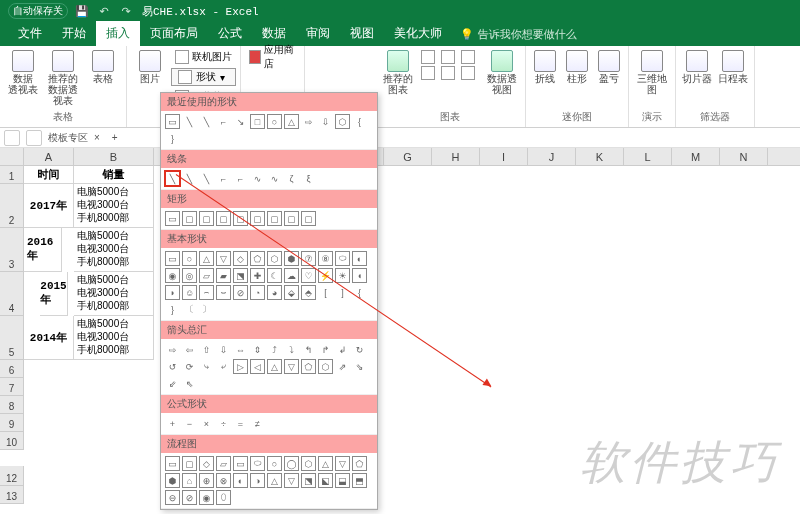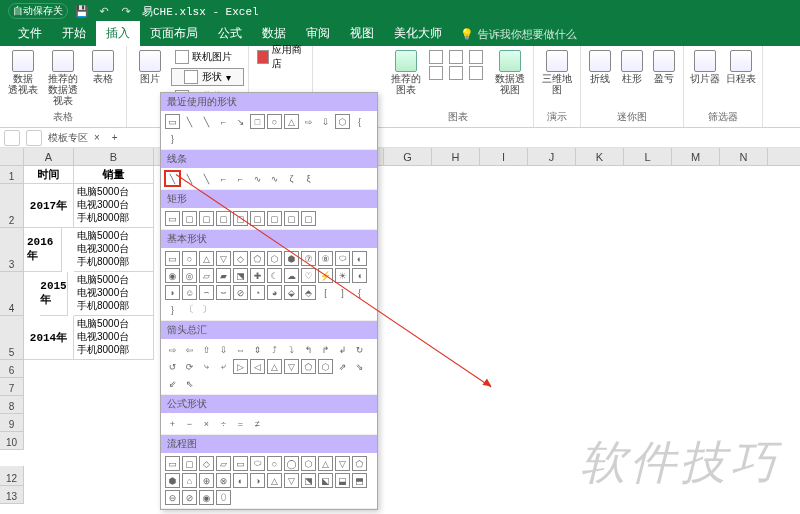--- a/index.html
+++ b/index.html
@@ -14,38 +14,38 @@
 .tab.active { background: #fff; color: #0d7a3f; }
 .tell-me { margin-left: 8px; color: #cfe8d9; font-size: 11px; display: flex; align-items: center; gap: 4px; padding-bottom: 4px; }
 .ribbon { height: 82px; background: #fff; border-bottom: 1px solid #d0d0d0; display: flex; font-size: 10px; }
 .ribbon-group { border-right: 1px solid #e0e0e0; padding: 2px 4px; display: flex; flex-direction: column; }
 .ribbon-group-body { flex: 1; display: flex; align-items: flex-start; gap: 2px; }
 .ribbon-group-label { text-align: center; color: #666; font-size: 10px; padding: 1px 0; }
 .rbtn-lg { width: 38px; height: 58px; display: flex; flex-direction: column; align-items: center; justify-content: flex-start; padding-top: 2px; gap: 1px; cursor: pointer; }
 .ricon { width: 22px; height: 22px; border: 1px solid #888; border-radius: 2px; background: linear-gradient(#fff,#eef); }
 .ricon.chart { border: 1px solid #6a9; background: linear-gradient(#dfe,#bec); }
 .rlbl { font-size: 10px; color: #444; text-align: center; line-height: 1.1; }
-.shapes-btn { height: 18px; border: 1px solid #999; background: #f8f8f8; padding: 0 12px; display: flex; align-items: center; gap: 4px; font-size: 10px; cursor: pointer; }
+.shapes-btn { height: 18px; border: 1px solid #999; background: #f8f8f8; padding: 0 6px; display: flex; align-items: center; gap: 4px; font-size: 10px; cursor: pointer; }
 .shapes-col { display: flex; flex-direction: column; gap: 2px; }
 .quickbar { height: 20px; background: #fff; border-bottom: 1px solid #e0e0e0; display: flex; align-items: center; padding: 0 4px; gap: 6px; font-size: 10px; color: #555; }
 .qbtn { width: 16px; height: 16px; border: 1px solid #ccc; border-radius: 2px; }
 .headers { height: 18px; display: flex; background: #e8e8e8; border-bottom: 1px solid #ccc; font-size: 11px; }
 .corner { width: 24px; border-right: 1px solid #ccc; background: #e8e8e8; }
 .colh { border-right: 1px solid #ccc; text-align: center; line-height: 18px; color: #444; }
 .colh.A { width: 50px; } .colh.B { width: 80px; }
 .colh.std { width: 48px; }
 .sheet { position: relative; }
 .rowh { position: absolute; left: 0; width: 24px; background: #e8e8e8; border-right: 1px solid #ccc; border-bottom: 1px solid #ccc; font-size: 10px; text-align: center; color: #444; display: flex; align-items: flex-end; justify-content: center; padding-bottom: 1px; }
 .cell { position: absolute; border-right: 1px solid #d4d4d4; border-bottom: 1px solid #d4d4d4; font-size: 11px; padding: 1px 3px; }
 .cell.hdr { font-weight: bold; text-align: center; }
 .cell.yr { font-weight: bold; text-align: left; display: flex; align-items: center; justify-content: center; font-family: Liberation Mono, monospace; }
 .cell.data { font-size: 10px; line-height: 1.3; }
 .shapes-dropdown { position: absolute; left: 160px; top: 92px; width: 218px; background: #fff; border: 1px solid #aaa; box-shadow: 2px 2px 6px rgba(0,0,0,.2); font-size: 10px; z-index: 10; max-height: 418px; overflow: hidden; }
 .sd-section { border-bottom: 1px solid #eee; }
-.sd-title { background: #c4b5fd; padding: 2px 6px; color: #555; font-size: 10px; }
+.sd-title { background: #fca5a5; padding: 2px 6px; color: #555; font-size: 10px; }
 .sd-icons { display: flex; flex-wrap: wrap; padding: 3px 4px; gap: 2px; }
 .sd-icon { width: 15px; height: 15px; border: 1px solid #888; display: flex; align-items: center; justify-content: center; font-size: 9px; color: #666; background: #fff; cursor: pointer; }
 .sd-icon.noborder { border: none; }
 .sd-icon.highlight { outline: 2px solid #e03020; outline-offset: -1px; }
 .arrow-line { position: absolute; left: 176px; top: 174px; width: 380px; height: 1px; background: #e03020; transform-origin: left center; transform: rotate(34deg); z-index: 15; }
 .arrow-head { position: absolute; left: 484px; top: 380px; width: 0; height: 0; border-left: 8px solid #e03020; border-top: 4px solid transparent; border-bottom: 4px solid transparent; transform: rotate(34deg); z-index: 15; }
 .watermark { position: absolute; right: 20px; bottom: 20px; font-size: 46px; color: rgba(120,120,120,.35); font-weight: 300; letter-spacing: 4px; font-style: italic; }
 .small-ribbon-btn { height: 18px; padding: 0 4px; display: flex; align-items: center; gap: 3px; font-size: 10px; cursor: pointer; }
 .mini-icon { width: 14px; height: 14px; border: 1px solid #999; background: #fff; }
 </style>
@@ -151,44 +151,44 @@
       </div>
       <div class="rbtn-lg">
           <div class="ricon chart"></div>
           <div class="rlbl">数据透视图</div>
         </div>
     </div>
     <div class="ribbon-group-label">图表</div>
   </div>
   <div class="ribbon-group">
     <div class="ribbon-group-body">
+      <div class="rbtn-lg" style="width:30px">
+          <div class="ricon"></div>
+          <div class="rlbl">折线</div>
+        </div>
+      <div class="rbtn-lg" style="width:30px">
+          <div class="ricon"></div>
+          <div class="rlbl">柱形</div>
+        </div>
+      <div class="rbtn-lg" style="width:30px">
+          <div class="ricon"></div>
+          <div class="rlbl">盈亏</div>
+        </div>
+    </div>
+    <div class="ribbon-group-label">迷你图</div>
+  </div>
+  <div class="ribbon-group">
+    <div class="ribbon-group-body">
         <div class="rbtn-lg">
           <div class="ricon"></div>
           <div class="rlbl" style="white-space:pre-line">三维地
 图</div>
         </div>
       </div>
     <div class="ribbon-group-label">演示</div>
-  </div>
-  <div class="ribbon-group">
-    <div class="ribbon-group-body">
-      <div class="rbtn-lg" style="width:30px">
-          <div class="ricon"></div>
-          <div class="rlbl">折线</div>
-        </div>
-      <div class="rbtn-lg" style="width:30px">
-          <div class="ricon"></div>
-          <div class="rlbl">柱形</div>
-        </div>
-      <div class="rbtn-lg" style="width:30px">
-          <div class="ricon"></div>
-          <div class="rlbl">盈亏</div>
-        </div>
-    </div>
-    <div class="ribbon-group-label">迷你图</div>
   </div>
   <div class="ribbon-group">
     <div class="ribbon-group-body">
       <div class="rbtn-lg" style="width:34px">
           <div class="ricon"></div>
           <div class="rlbl">切片器</div>
         </div>
       <div class="rbtn-lg" style="width:34px">
           <div class="ricon"></div>
           <div class="rlbl">日程表</div>

